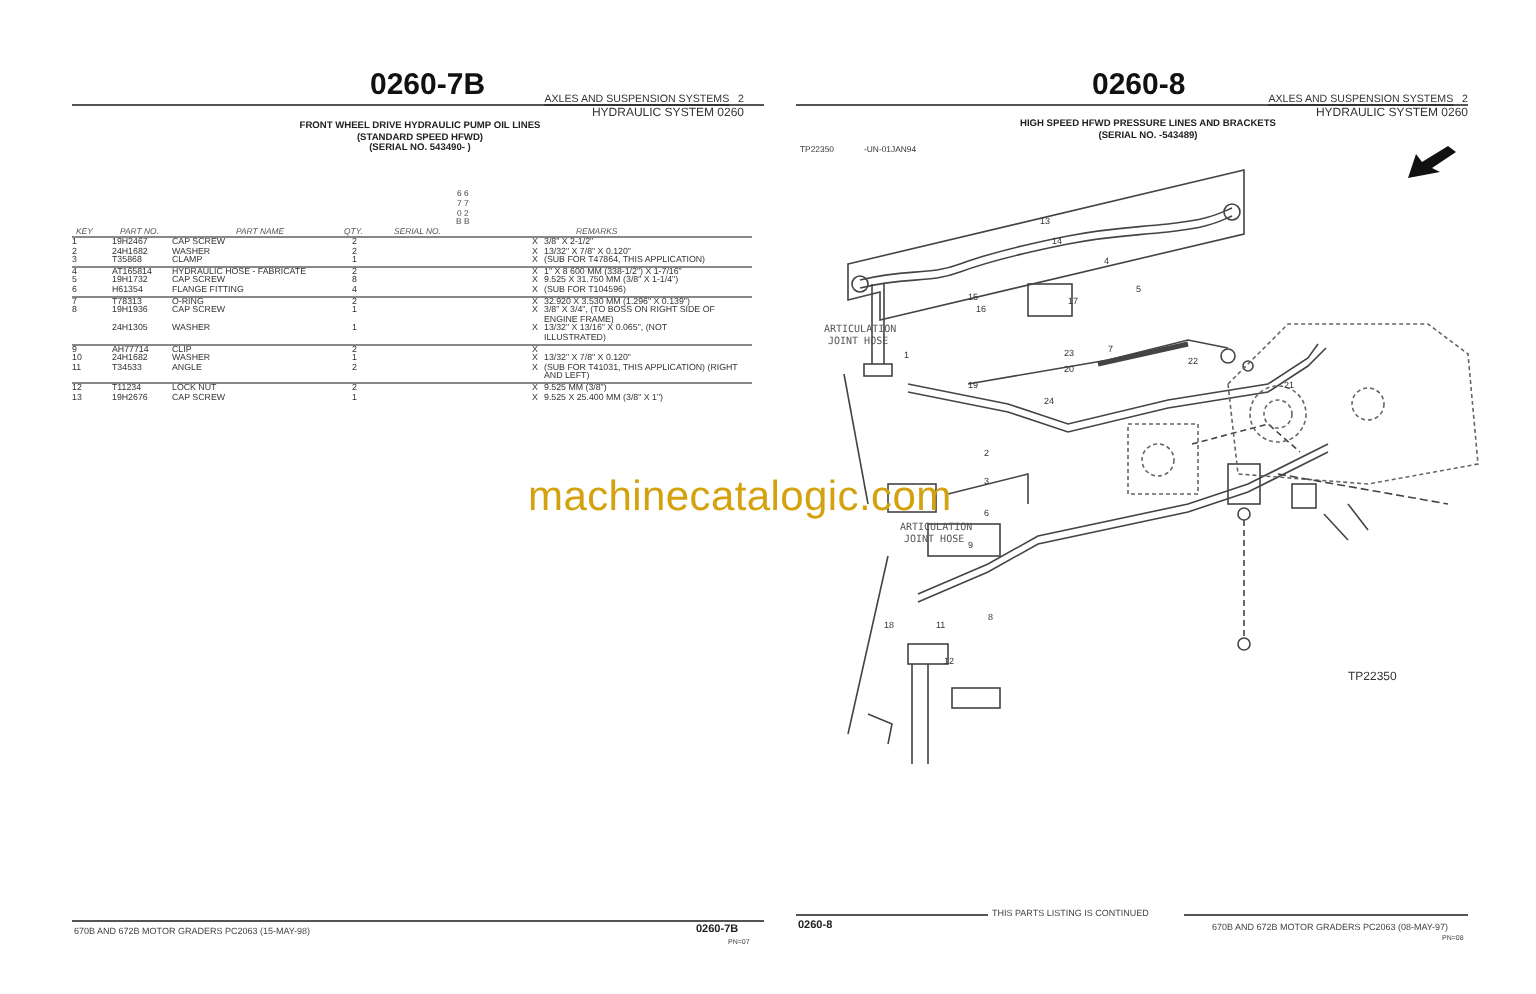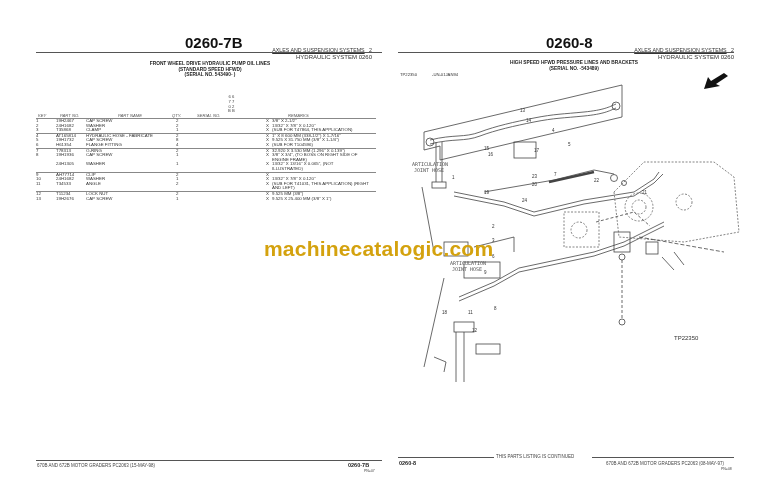--- a/index.html
+++ b/index.html
@@ -12,21 +12,21 @@
   .sect { position:absolute; font-size:5.3px; color:#333; white-space:nowrap; }
   .sub { position:absolute; font-size:6px; color:#333; white-space:nowrap; }
   .title { position:absolute; font-size:4.8px; font-weight:bold; text-align:center; line-height:5.6px; color:#222; }
   .tiny { font-size:4.2px; color:#333; white-space:nowrap; }
   table.parts { position:absolute; left:36px; top:110px; border-collapse:collapse; font-size:4.4px; color:#333; }
   table.parts td { padding:0; line-height:4.6px; vertical-align:top; white-space:nowrap; }
   table.parts tr.grp td { border-top:0.5px solid #888; }
   .hdr { position:absolute; font-size:4.2px; font-style:italic; color:#555; top:111px; }
   .mcode { position:absolute; top:93px; font-size:4.2px; line-height:4.8px; color:#444; text-align:center; }
   .foot { position:absolute; font-size:4.5px; color:#444; white-space:nowrap; }
-  .wm { position:absolute; left:264px; top:237px; font-size:21px; font-weight:bold; color:#d4a20e; letter-spacing:0.2px; white-space:nowrap; }
+  .wm { position:absolute; left:264px; top:237px; font-size:21px; font-weight:normal; color:#d4a20e; letter-spacing:0.2px; white-space:nowrap; }
   .lbl { font-family:"DejaVu Sans Mono", monospace; font-size:5px; fill:#555; }
   .num { font-family:"Liberation Sans", sans-serif; font-size:4.5px; fill:#333; }
 </style>
 </head>
 <body>
 
 <div class="page" id="left">
   <div class="pnum" style="left:185px;">0260-7B</div>
   <div class="hrule" style="left:36px; width:346px; top:50px;"></div>
   <div class="sect" style="right:12px; top:45px;">

